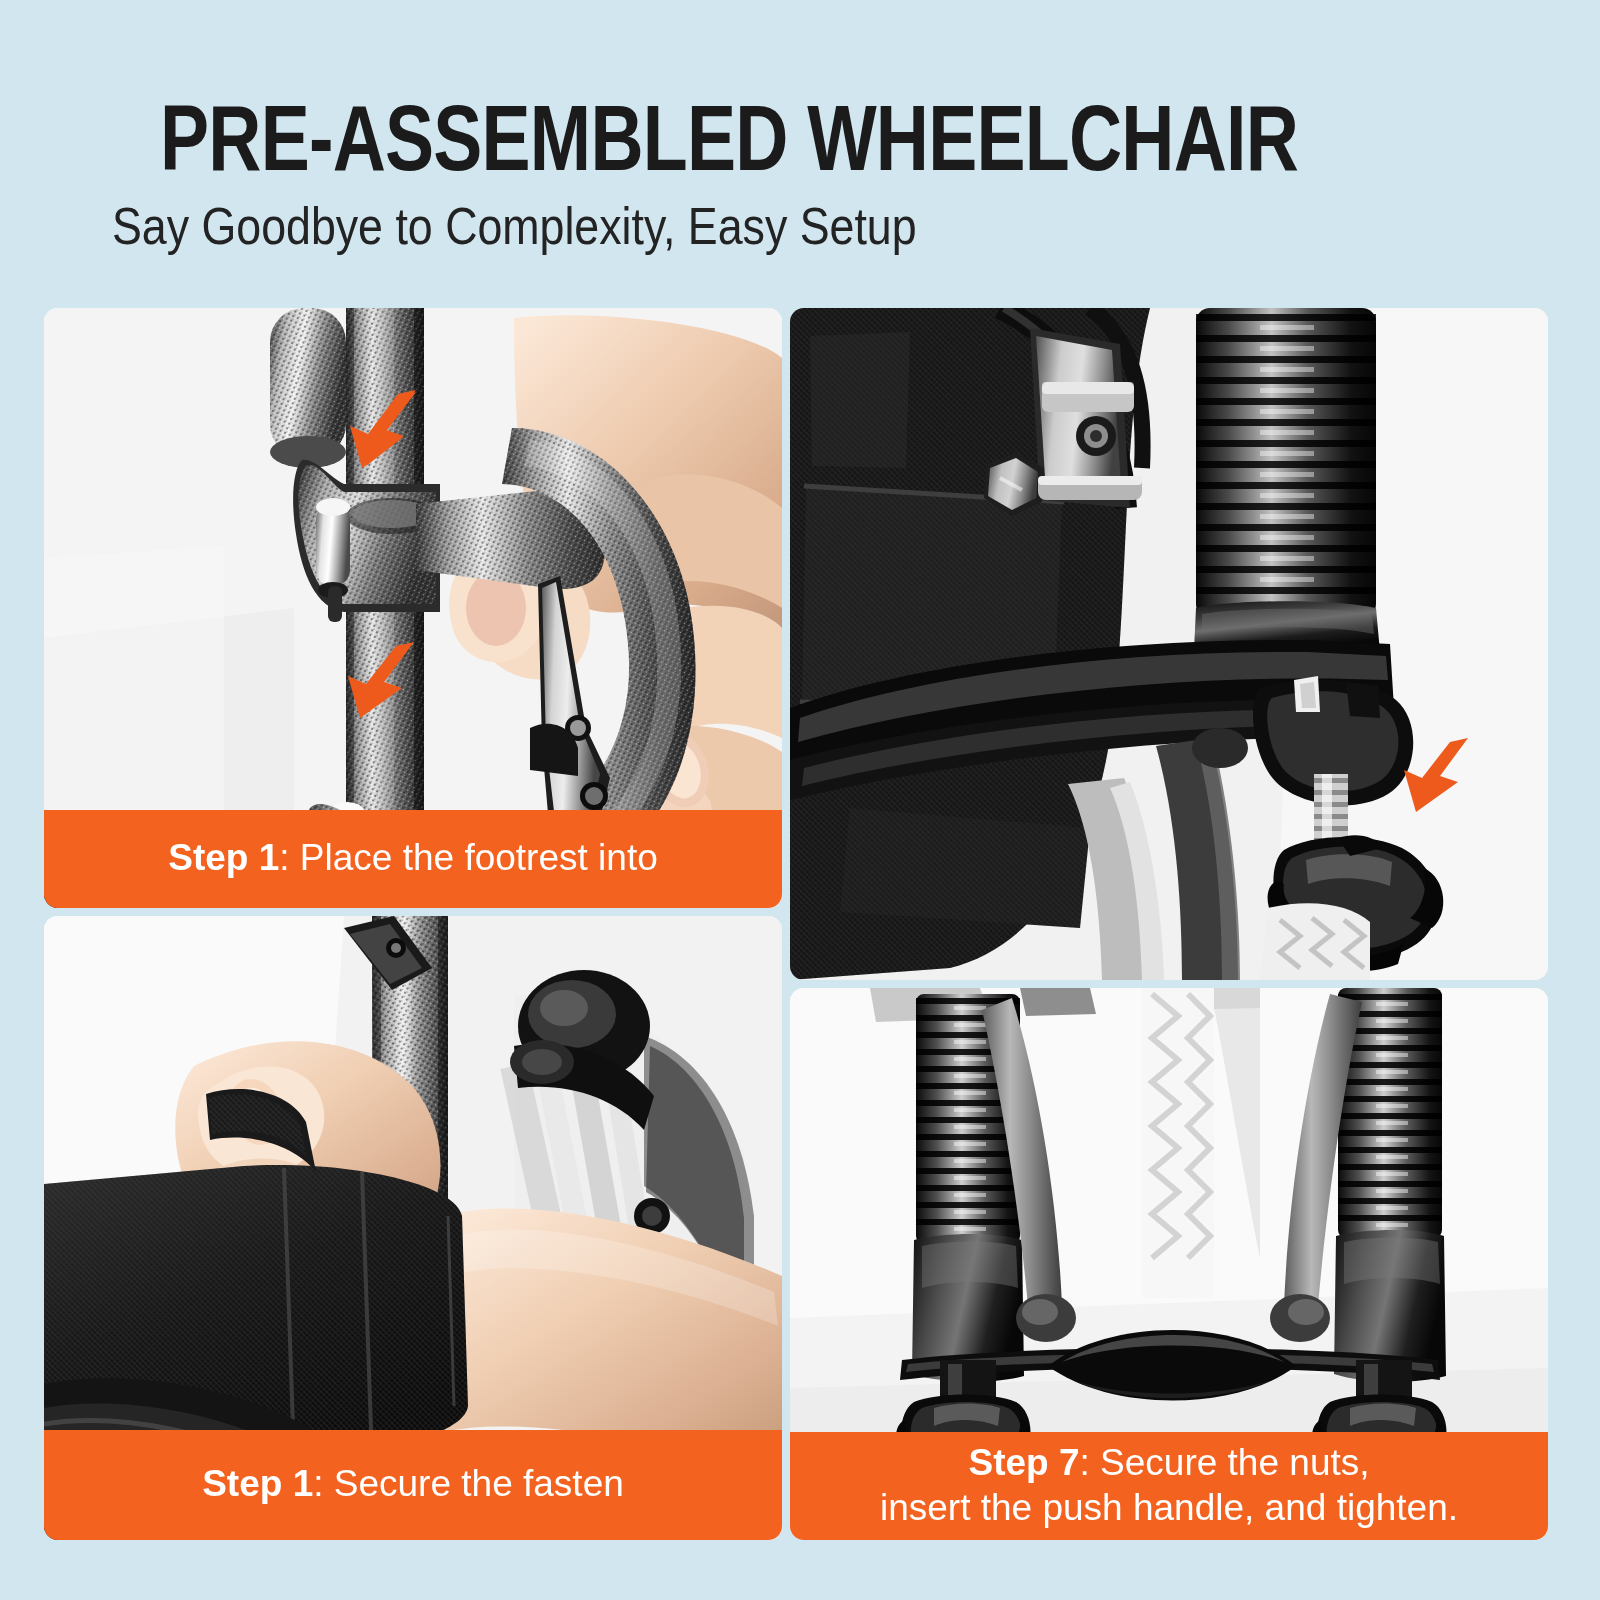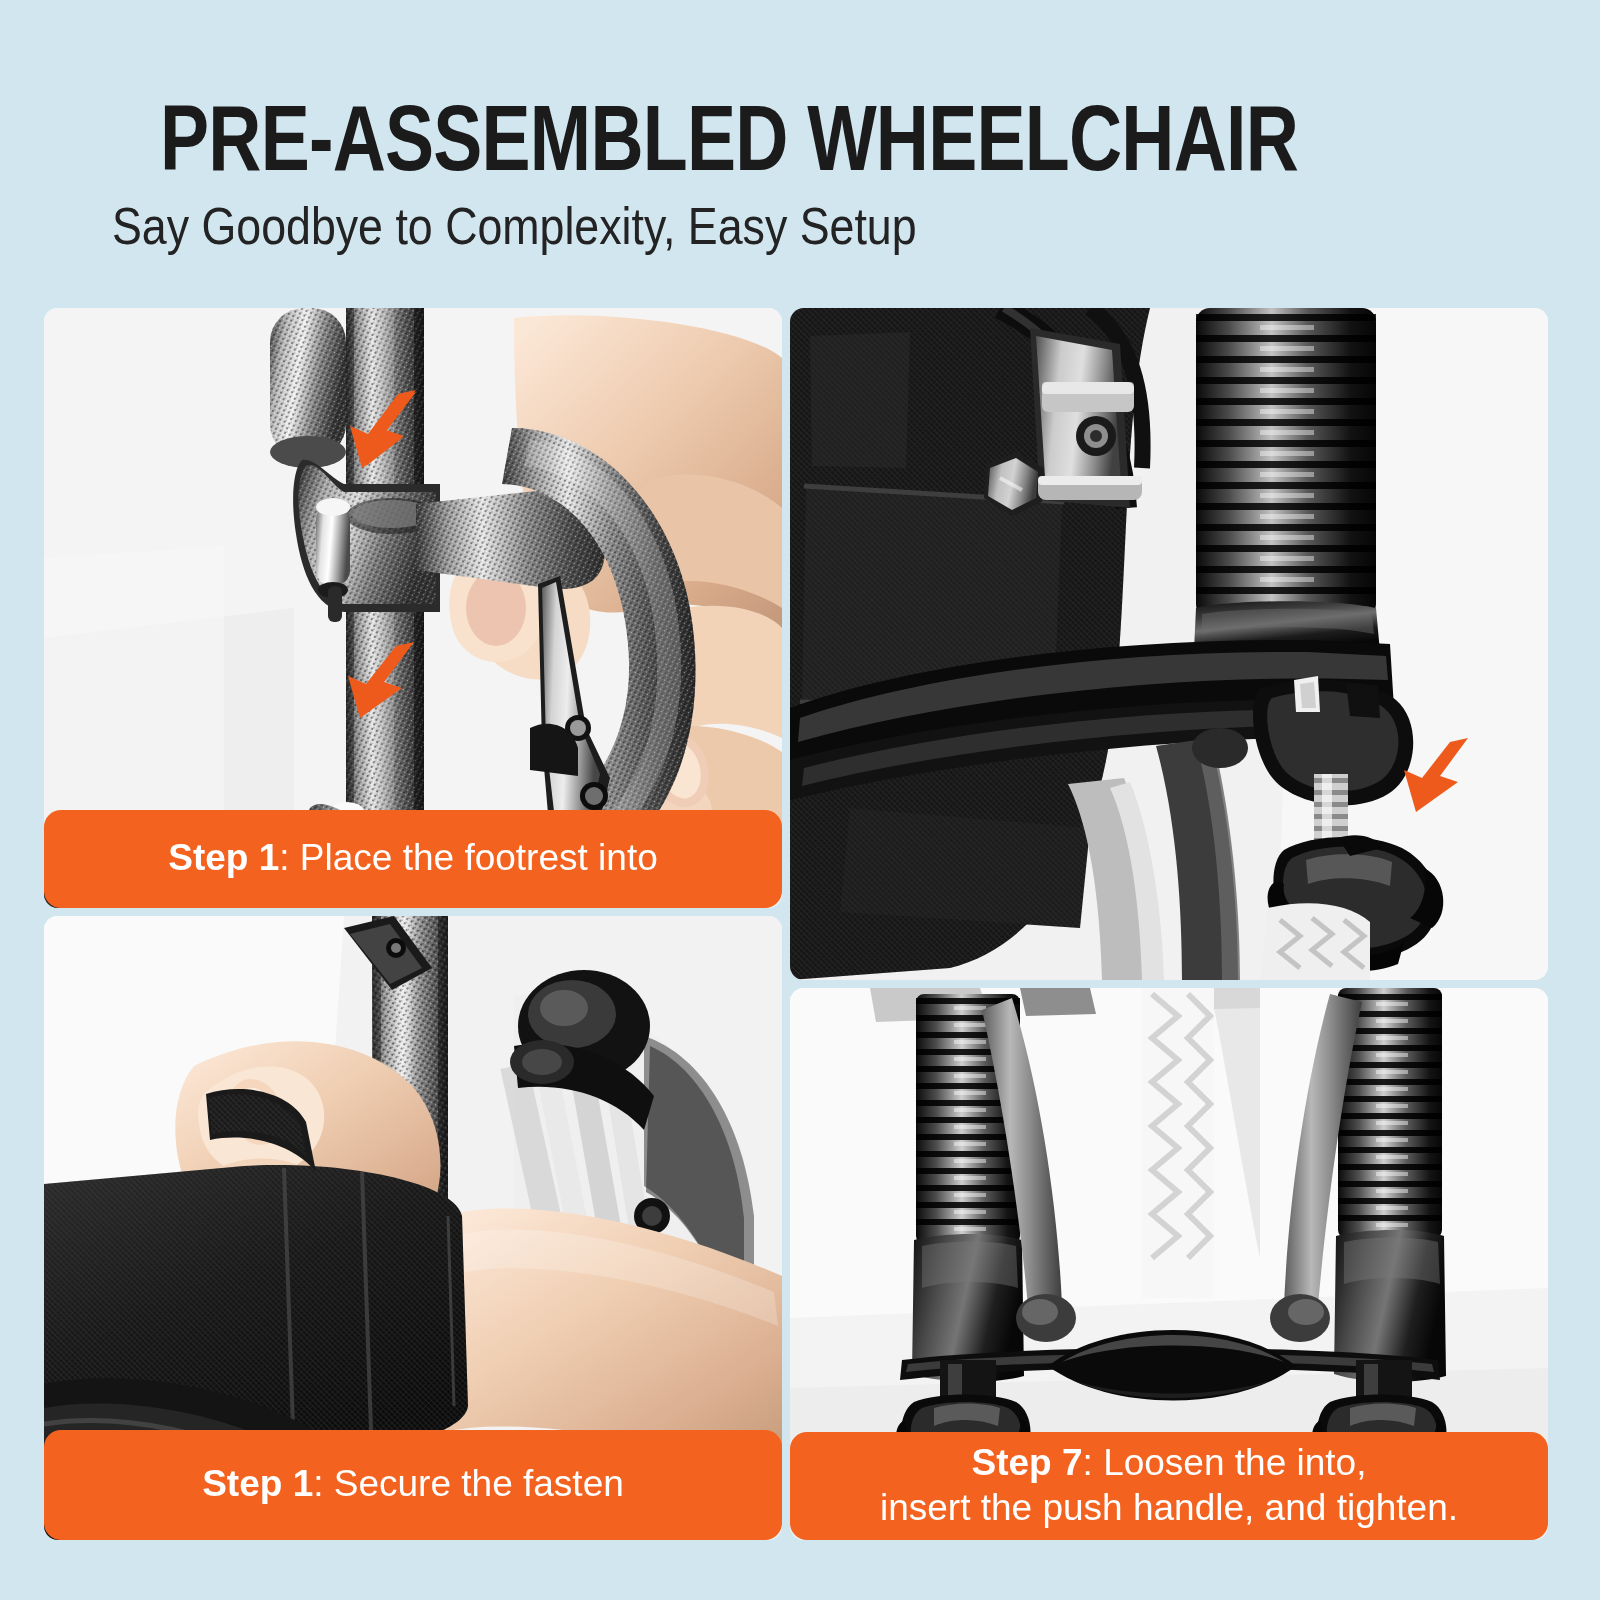--- a/index.html
+++ b/index.html
@@ -77,21 +77,20 @@
     color: #ffffff;
     text-align: center;
     display: flex;
     flex-direction: column;
     justify-content: center;
     align-items: center;
     font-size: 37px;
     line-height: 1.22;
     padding: 8px 10px 10px;
     z-index: 9;
-    border-radius: 17px;
   }
   .caption .line { white-space: nowrap; }
   .caption b { font-weight: bold; }
   #cap-1 { height: 98px; }
   #cap-2 { height: 110px; }
   #cap-3 { height: 108px; }
 
   
   .arrow {
     position: absolute;
@@ -731,17 +730,17 @@
           <path d="M562,470 C584,480 612,480 628,470 L624,486 C602,494 576,494 562,484 Z" fill="#050505"></path>
         </g>
 
         <ellipse cx="380" cy="500" rx="300" ry="26" fill="#dedede" opacity="0.55"></ellipse>
       </g>
     </svg>
   </div>
 
   <div class="caption" id="cap-3">
     <div class="line">
-      <b>Step 7</b><span>: </span><span>Loosen the into,</span>
+      <b>Step 7</b><span>: </span><span>Secure the nuts,</span>
     </div>
     <div class="line">insert the push handle, and tighten.</div>
   </div>
 </div>
 
 </body></html>

